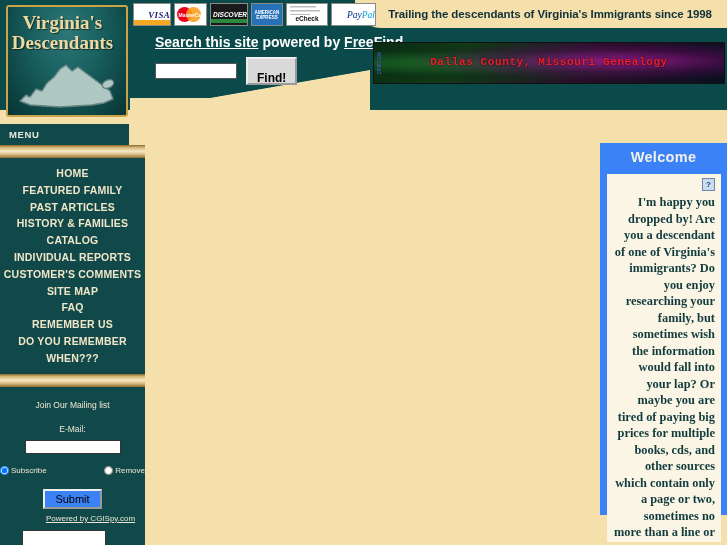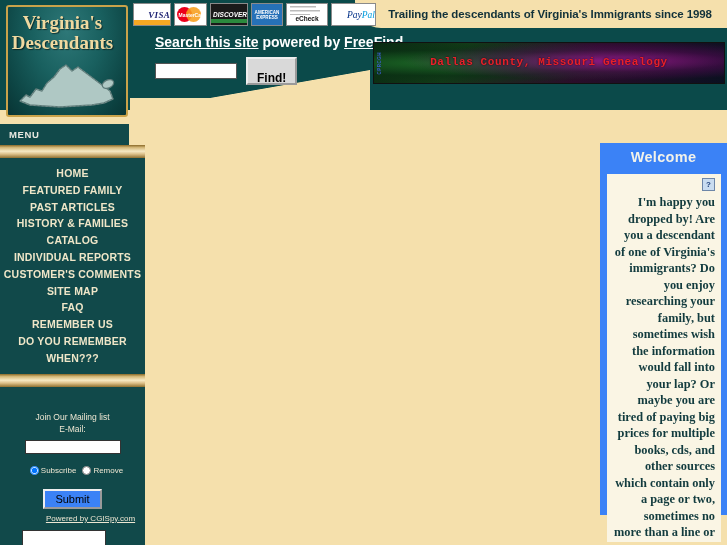--- a/index.html
+++ b/index.html
@@ -140,26 +140,26 @@
   .menu-list{padding-top:7px;}
   .menu-item{
     display:block;text-align:center;font-size:10.5px;font-weight:bold;
     color:#EFE6C8;letter-spacing:.2px;line-height:16.8px;text-decoration:none;cursor:pointer;
   }
 
   .mail-box{
     position:absolute;left:0;top:387px;width:145px;height:158px;
     background:#11494A;
   }
-  .mail-t{margin-top:24px;text-align:center;font-size:8.5px;color:#EDE6D2;line-height:12px;}
+  .mail-t{margin-top:12px;text-align:center;font-size:8.5px;color:#EDE6D2;line-height:12px;}
   .mail-input{
     display:block;margin:5px auto 0;width:96px;height:14px;
     border:1px solid #333;background:#fff;box-sizing:border-box;font-size:10px;
   }
-  .radios{margin-top:12px;display:flex;justify-content:center;gap:6px;align-items:center;margin-left:8px;}
+  .radios{margin-top:12px;display:flex;justify-content:space-between;gap:6px;align-items:center;}
   .radios label{font-size:8px;color:#EDE6D2;display:flex;align-items:center;gap:2px;cursor:pointer;}
   .radios input{width:9px;height:9px;margin:0;}
   .submit-btn{
     display:block;margin:14px auto 0;padding:2px 10px;background:#3b82f6;
     border:2px outset #eee;font-size:11px;color:#000;cursor:pointer;
     font-family:"Liberation Sans",sans-serif;
   }
   .cgispy{display:block;text-align:center;margin-top:5px;font-size:8px;color:#EDE6D2;text-decoration:underline;cursor:pointer;padding-left:36px;}
   .bottom-input{
     position:absolute;left:22px;top:530px;width:84px;height:18px;
@@ -282,21 +282,21 @@
         <a class="menu-item" href="#">REMEMBER US</a>
         <a class="menu-item" href="#">DO YOU REMEMBER</a>
         <a class="menu-item" href="#">WHEN???</a>
       </div>
   </div>
 
   <div class="gold-bar2" style="top:374px"></div>
 
   <div class="mail-box">
     <div class="mail-t">Join Our Mailing list</div>
-    <div class="mail-t" style="margin-top:0">E-Mail:</div>
+    <div class="mail-t" style="margin-top:12px">E-Mail:</div>
     <input class="mail-input" type="text" value="" style="">
     <div class="radios">
       <label>
         <input type="radio" name="ml" checked="" style="">
         <span>Subscribe</span>
       </label>
       <label>
         <input type="radio" name="ml" style="">
         <span>Remove</span>
       </label>

